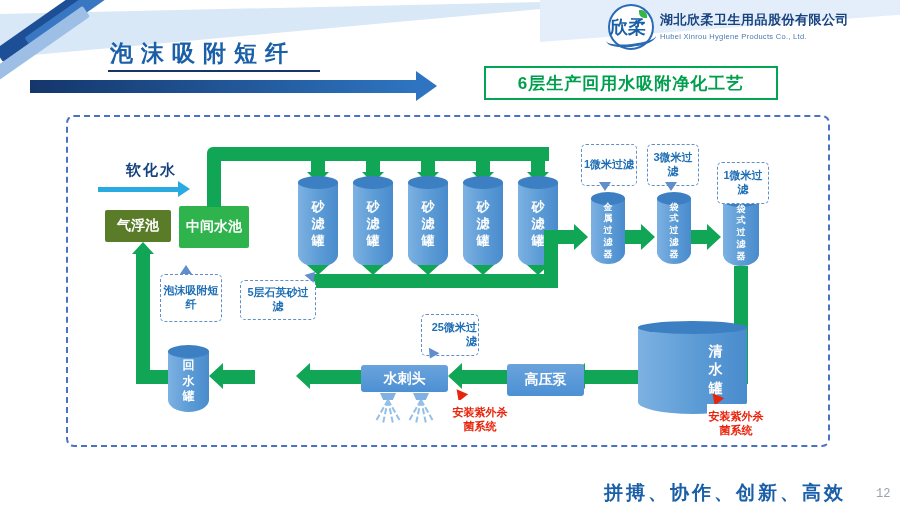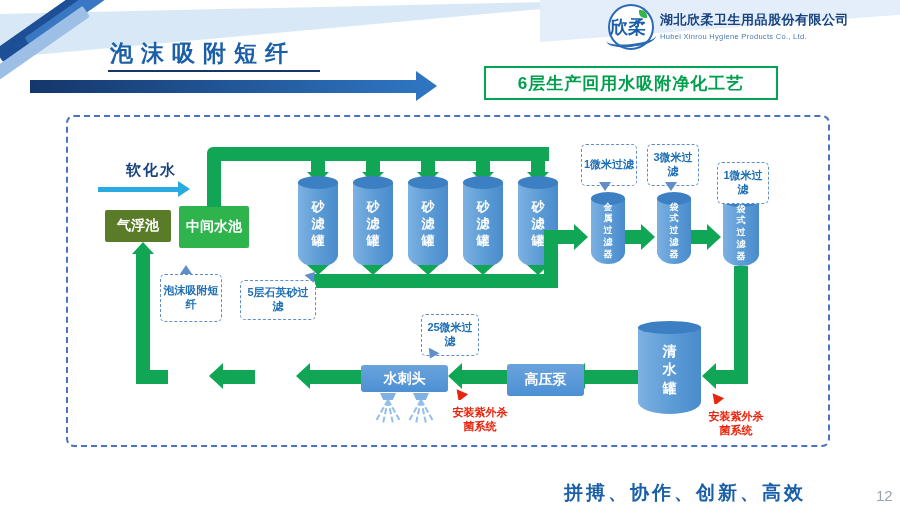--- a/index.html
+++ b/index.html
@@ -40,21 +40,21 @@
   .callout{position:absolute;background:#fff;border:1.5px dashed #5f8ecb;border-radius:5px;color:#1f6fb5;
     font-size:11px;font-weight:bold;text-align:center;line-height:1.25;
     display:flex;align-items:center;justify-content:center;padding:1px;}
   .red-note{position:absolute;background:#fff;color:#e8240c;font-size:11px;font-weight:bold;
     text-align:center;line-height:1.3;display:flex;align-items:center;justify-content:center;}
   .spray-nozzle{position:absolute;width:16px;height:7px;background:#7fb2e2;
     clip-path:polygon(0 0,100% 0,80% 100%,20% 100%);}
   .spray-line{position:absolute;width:0;height:23px;border-left:2px dashed #93c0ea;transform-origin:top center;}
   .soft-water-label{font-size:15px;font-weight:bold;color:#16427e;letter-spacing:2px;}
   .footer-slogan{font-size:19px;font-weight:bold;color:#1a5fa8;letter-spacing:3px;}
-  .page-number{font-size:15px;color:#98a3ad;}
+  .page-number{font-size:12px;color:#98a3ad;font-family:Liberation Mono, monospace;}
 </style>
 </head>
 <body>
 
 <div class="abs wedge-left"></div>
 <div class="abs wedge-right"></div>
 <div class="abs stripe" style="left:-12px;top:14px;width:120px;background:#1d4f96;"></div>
 <div class="abs stripe" style="left:18px;top:2px;width:120px;background:#3a77c2;"></div>
 <div class="abs stripe" style="left:-32px;top:42px;width:130px;height:13px;background:#9dbfe6;"></div>
 
@@ -134,21 +134,21 @@
   </div>
   <div class="pipe" style="left:623px;top:113px;width:16px;height:14px;"></div>
   <div class="tri" style="left:639px;top:107px;border-width:13px 0 13px 14px;border-left-color:#10a655;"></div>
   <div class="cyl" style="left:655px;top:83px;width:36px;height:66px;">
     <div class="vtext" style="font-size:9px;">袋式过滤器</div>
   </div>
 
   <div class="pipe" style="left:666px;top:149px;width:14px;height:118px;"></div>
   <div class="pipe" style="left:648px;top:253px;width:18px;height:14px;"></div>
   <div class="tri" style="left:634px;top:246px;border-width:13px 14px 13px 0;border-right-color:#10a655;"></div>
-  <div class="cyl" style="left:570px;top:210px;width:63px;height:87px;">
+  <div class="cyl" style="left:570px;top:210px;width:63px;height:87px;padding-left:46px;">
     <div class="vtext" style="font-size:14px;">清水罐</div>
   </div>
 
   <div class="pipe" style="left:517px;top:253px;width:53px;height:14px;"></div>
   <div class="tri" style="left:503px;top:246px;border-width:13px 14px 13px 0;border-right-color:#10a655;"></div>
   <div class="bbox" style="left:439px;top:247px;width:77px;height:32px;">高压泵</div>
 
   <div class="pipe" style="left:394px;top:253px;width:45px;height:14px;"></div>
   <div class="tri" style="left:380px;top:246px;border-width:13px 14px 13px 0;border-right-color:#10a655;"></div>
   <div class="bbox" style="left:293px;top:248px;width:87px;height:27px;">水刺头</div>
@@ -162,40 +162,43 @@
   <div class="spray-line" style="left:352px;top:283px;transform:rotate(-30deg);"></div>
   <div class="spray-line" style="left:352px;top:283px;transform:rotate(-12deg);"></div>
   <div class="spray-line" style="left:352px;top:283px;transform:rotate(12deg);"></div>
   <div class="spray-line" style="left:352px;top:283px;transform:rotate(30deg);"></div>
 
   <div class="pipe" style="left:242px;top:253px;width:51px;height:14px;"></div>
   <div class="tri" style="left:228px;top:246px;border-width:13px 14px 13px 0;border-right-color:#10a655;"></div>
 
   <div class="pipe" style="left:155px;top:253px;width:32px;height:14px;"></div>
   <div class="tri" style="left:141px;top:246px;border-width:13px 14px 13px 0;border-right-color:#10a655;"></div>
+  <div class="cyl" style="left:100px;top:234px;width:41px;height:61px;">
+    <div class="vtext" style="font-size:12px;">回水罐</div>
+  </div>
 
   <div class="pipe" style="left:68px;top:253px;width:32px;height:14px;"></div>
   <div class="pipe" style="left:68px;top:137px;width:14px;height:130px;border-radius:0 0 0 6px;"></div>
   <div class="tri" style="left:64px;top:125px;border-width:0 11px 12px 11px;border-bottom-color:#10a655;"></div>
 
   <div class="callout" style="left:92px;top:157px;width:58px;height:44px;">泡沫吸附短纤</div>
   <div class="tri" style="left:112px;top:148px;border-width:0 6px 9px 6px;border-bottom-color:#5f8ecb;"></div>
   <div class="callout" style="left:172px;top:163px;width:72px;height:36px;">5层石英砂过滤</div>
   <div class="tri" style="left:238px;top:154px;border-width:0 6px 9px 6px;border-bottom-color:#5f8ecb;transform:rotate(40deg);"></div>
 
   <div class="callout" style="left:513px;top:27px;width:52px;height:38px;">1微米过滤</div>
   <div class="tri" style="left:531px;top:65px;border-width:9px 6px 0 6px;border-top-color:#5f8ecb;"></div>
   <div class="callout" style="left:579px;top:27px;width:48px;height:38px;">3微米过滤</div>
   <div class="tri" style="left:597px;top:65px;border-width:9px 6px 0 6px;border-top-color:#5f8ecb;"></div>
   <div class="callout" style="left:649px;top:45px;width:48px;height:38px;">1微米过滤</div>
 
-  <div class="callout" style="left:353px;top:197px;width:54px;height:38px;">25微米过滤</div>
+  <div class="callout" style="left:353px;top:197px;width:54px;height:38px;text-align:right;">25微米过滤</div>
   <div class="tri" style="left:358px;top:233px;border-width:9px 6px 0 6px;border-top-color:#5f8ecb;transform:rotate(28deg);"></div>
 
   <div class="tri" style="left:386px;top:271px;border-width:0 6px 11px 6px;border-bottom-color:#e8240c;transform:rotate(-38deg);"></div>
   <div class="red-note" style="left:383px;top:283px;width:58px;height:38px;">安装紫外杀菌系统</div>
   <div class="tri" style="left:642px;top:275px;border-width:0 6px 11px 6px;border-bottom-color:#e8240c;transform:rotate(-38deg);"></div>
   <div class="red-note" style="left:639px;top:287px;width:58px;height:38px;">安装紫外杀菌系统</div>
 
 </div>
 
-<div class="abs footer-slogan" style="left:564px;top:480px;">拼搏、协作、创新、高效</div>
+<div class="abs footer-slogan" style="left:604px;top:480px;">拼搏、协作、创新、高效</div>
 <div class="abs page-number" style="left:876px;top:487px;">12</div>
 
 </body></html>

